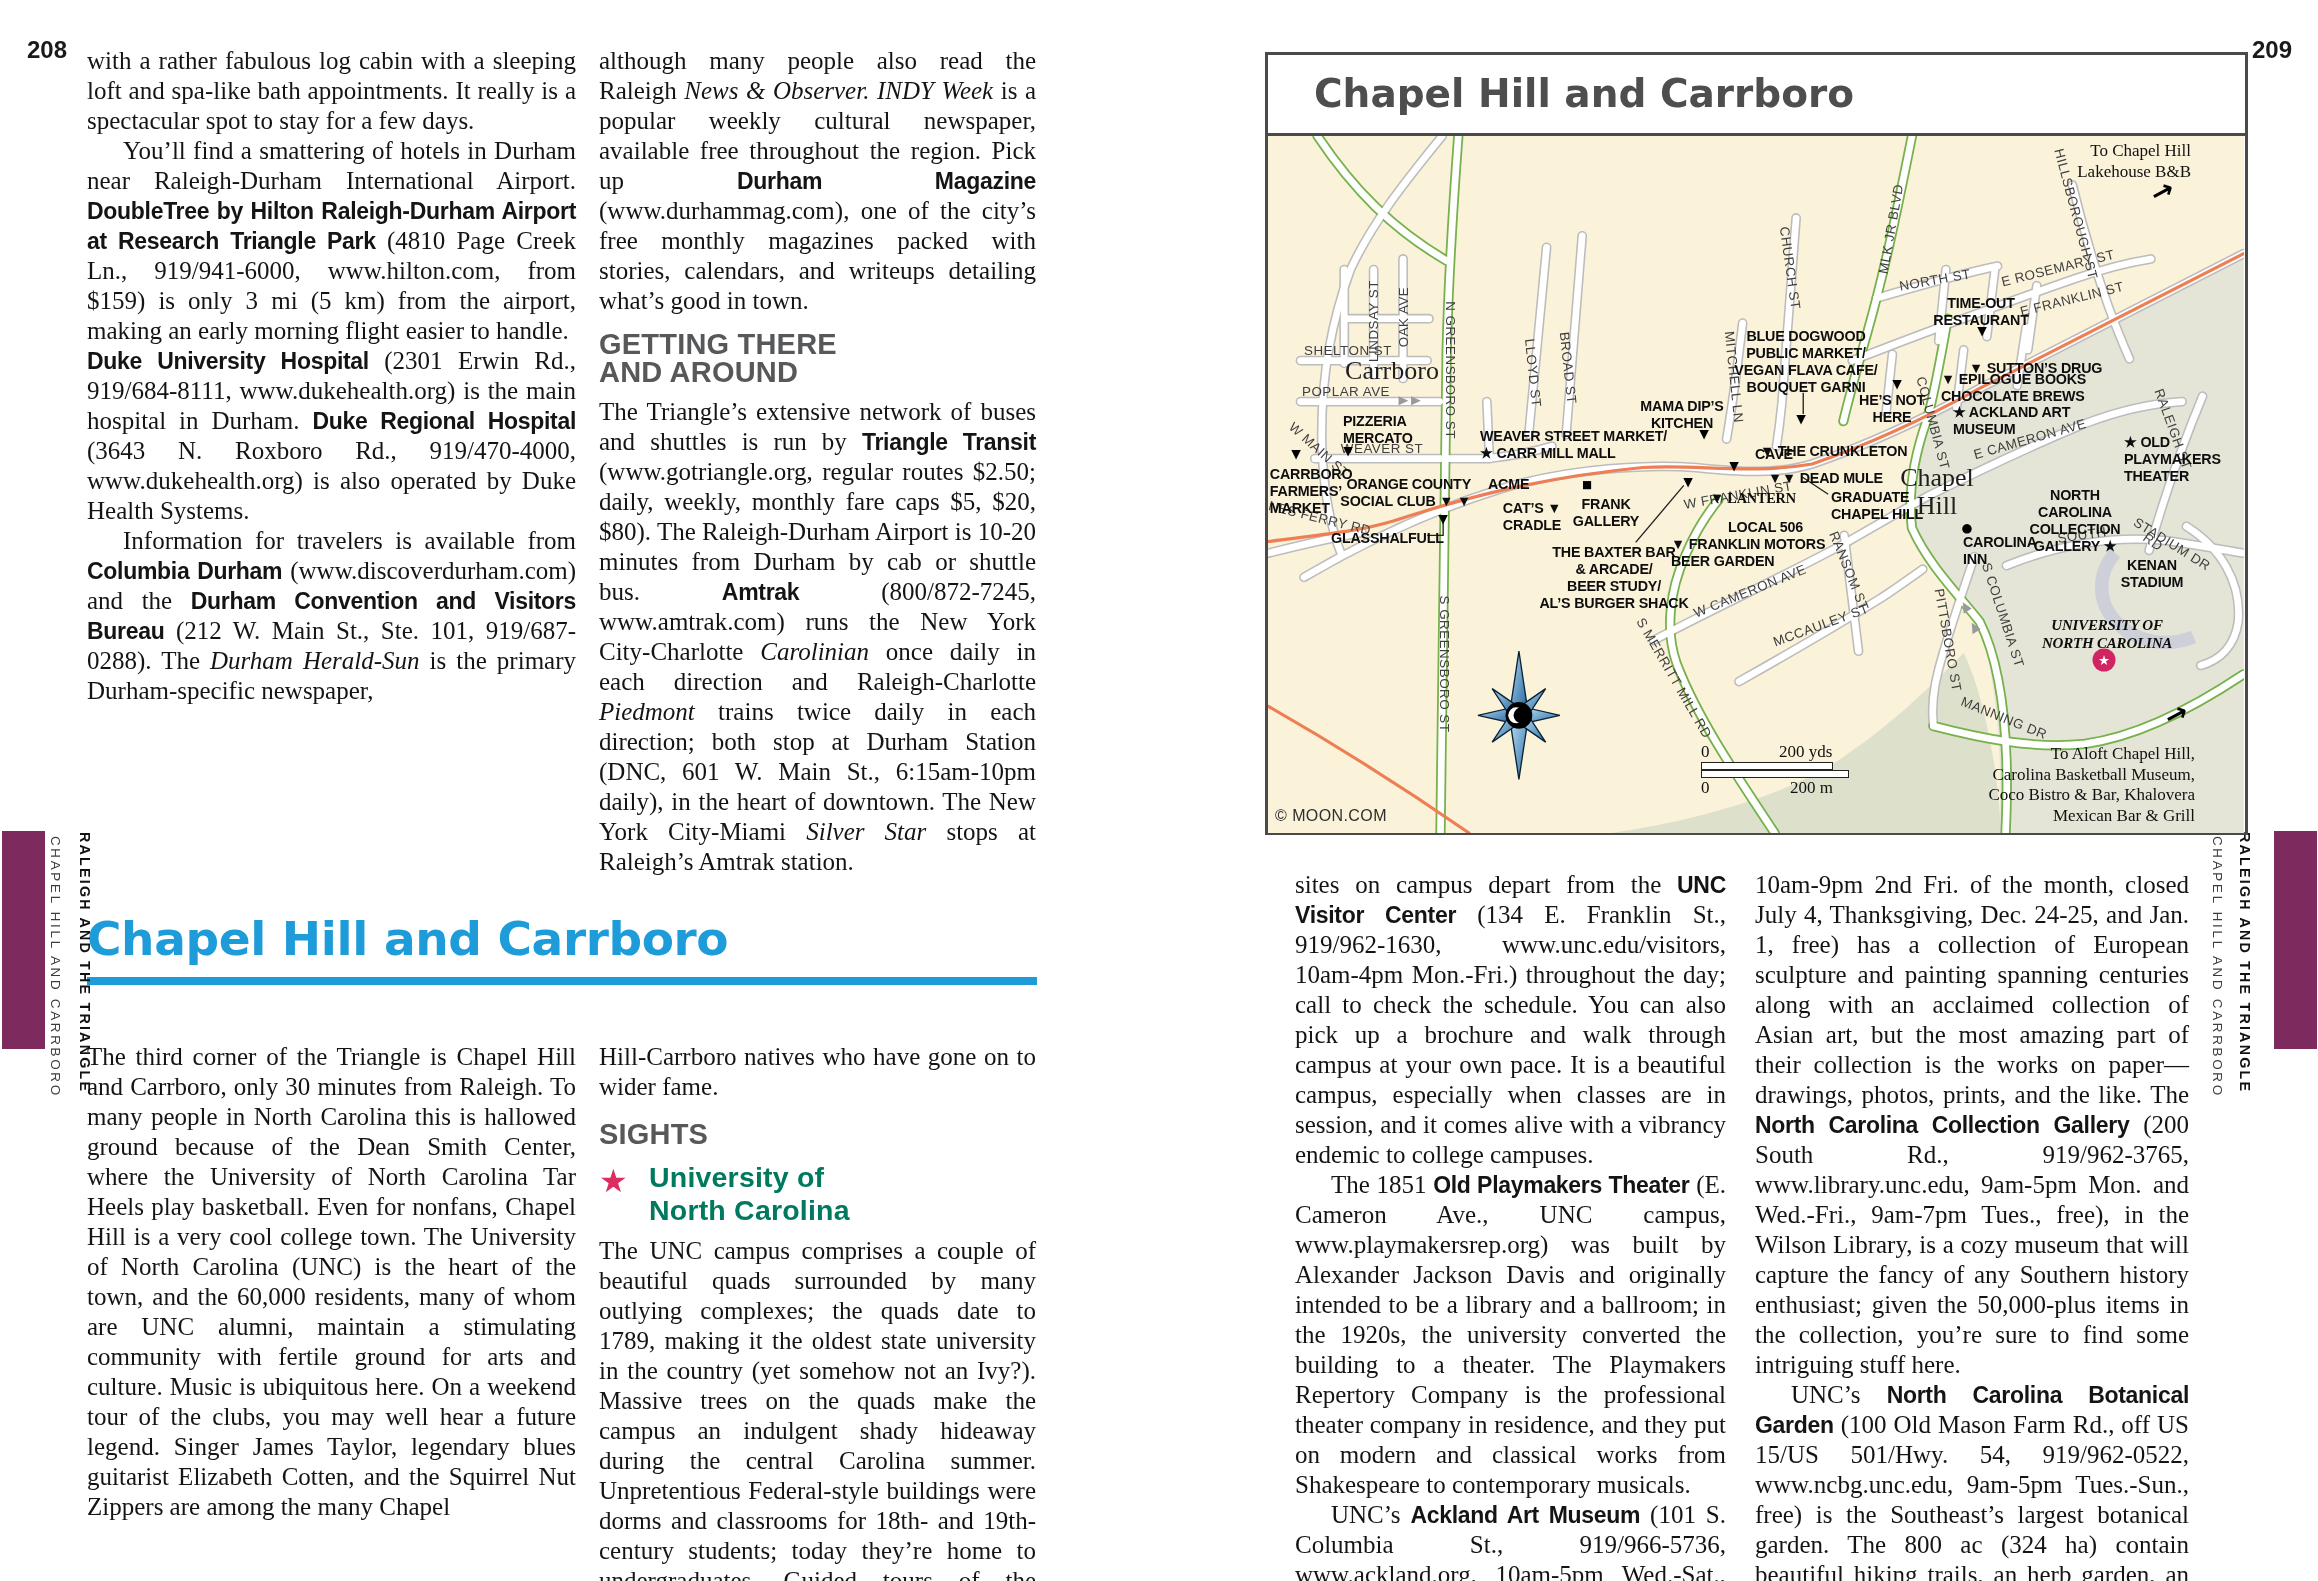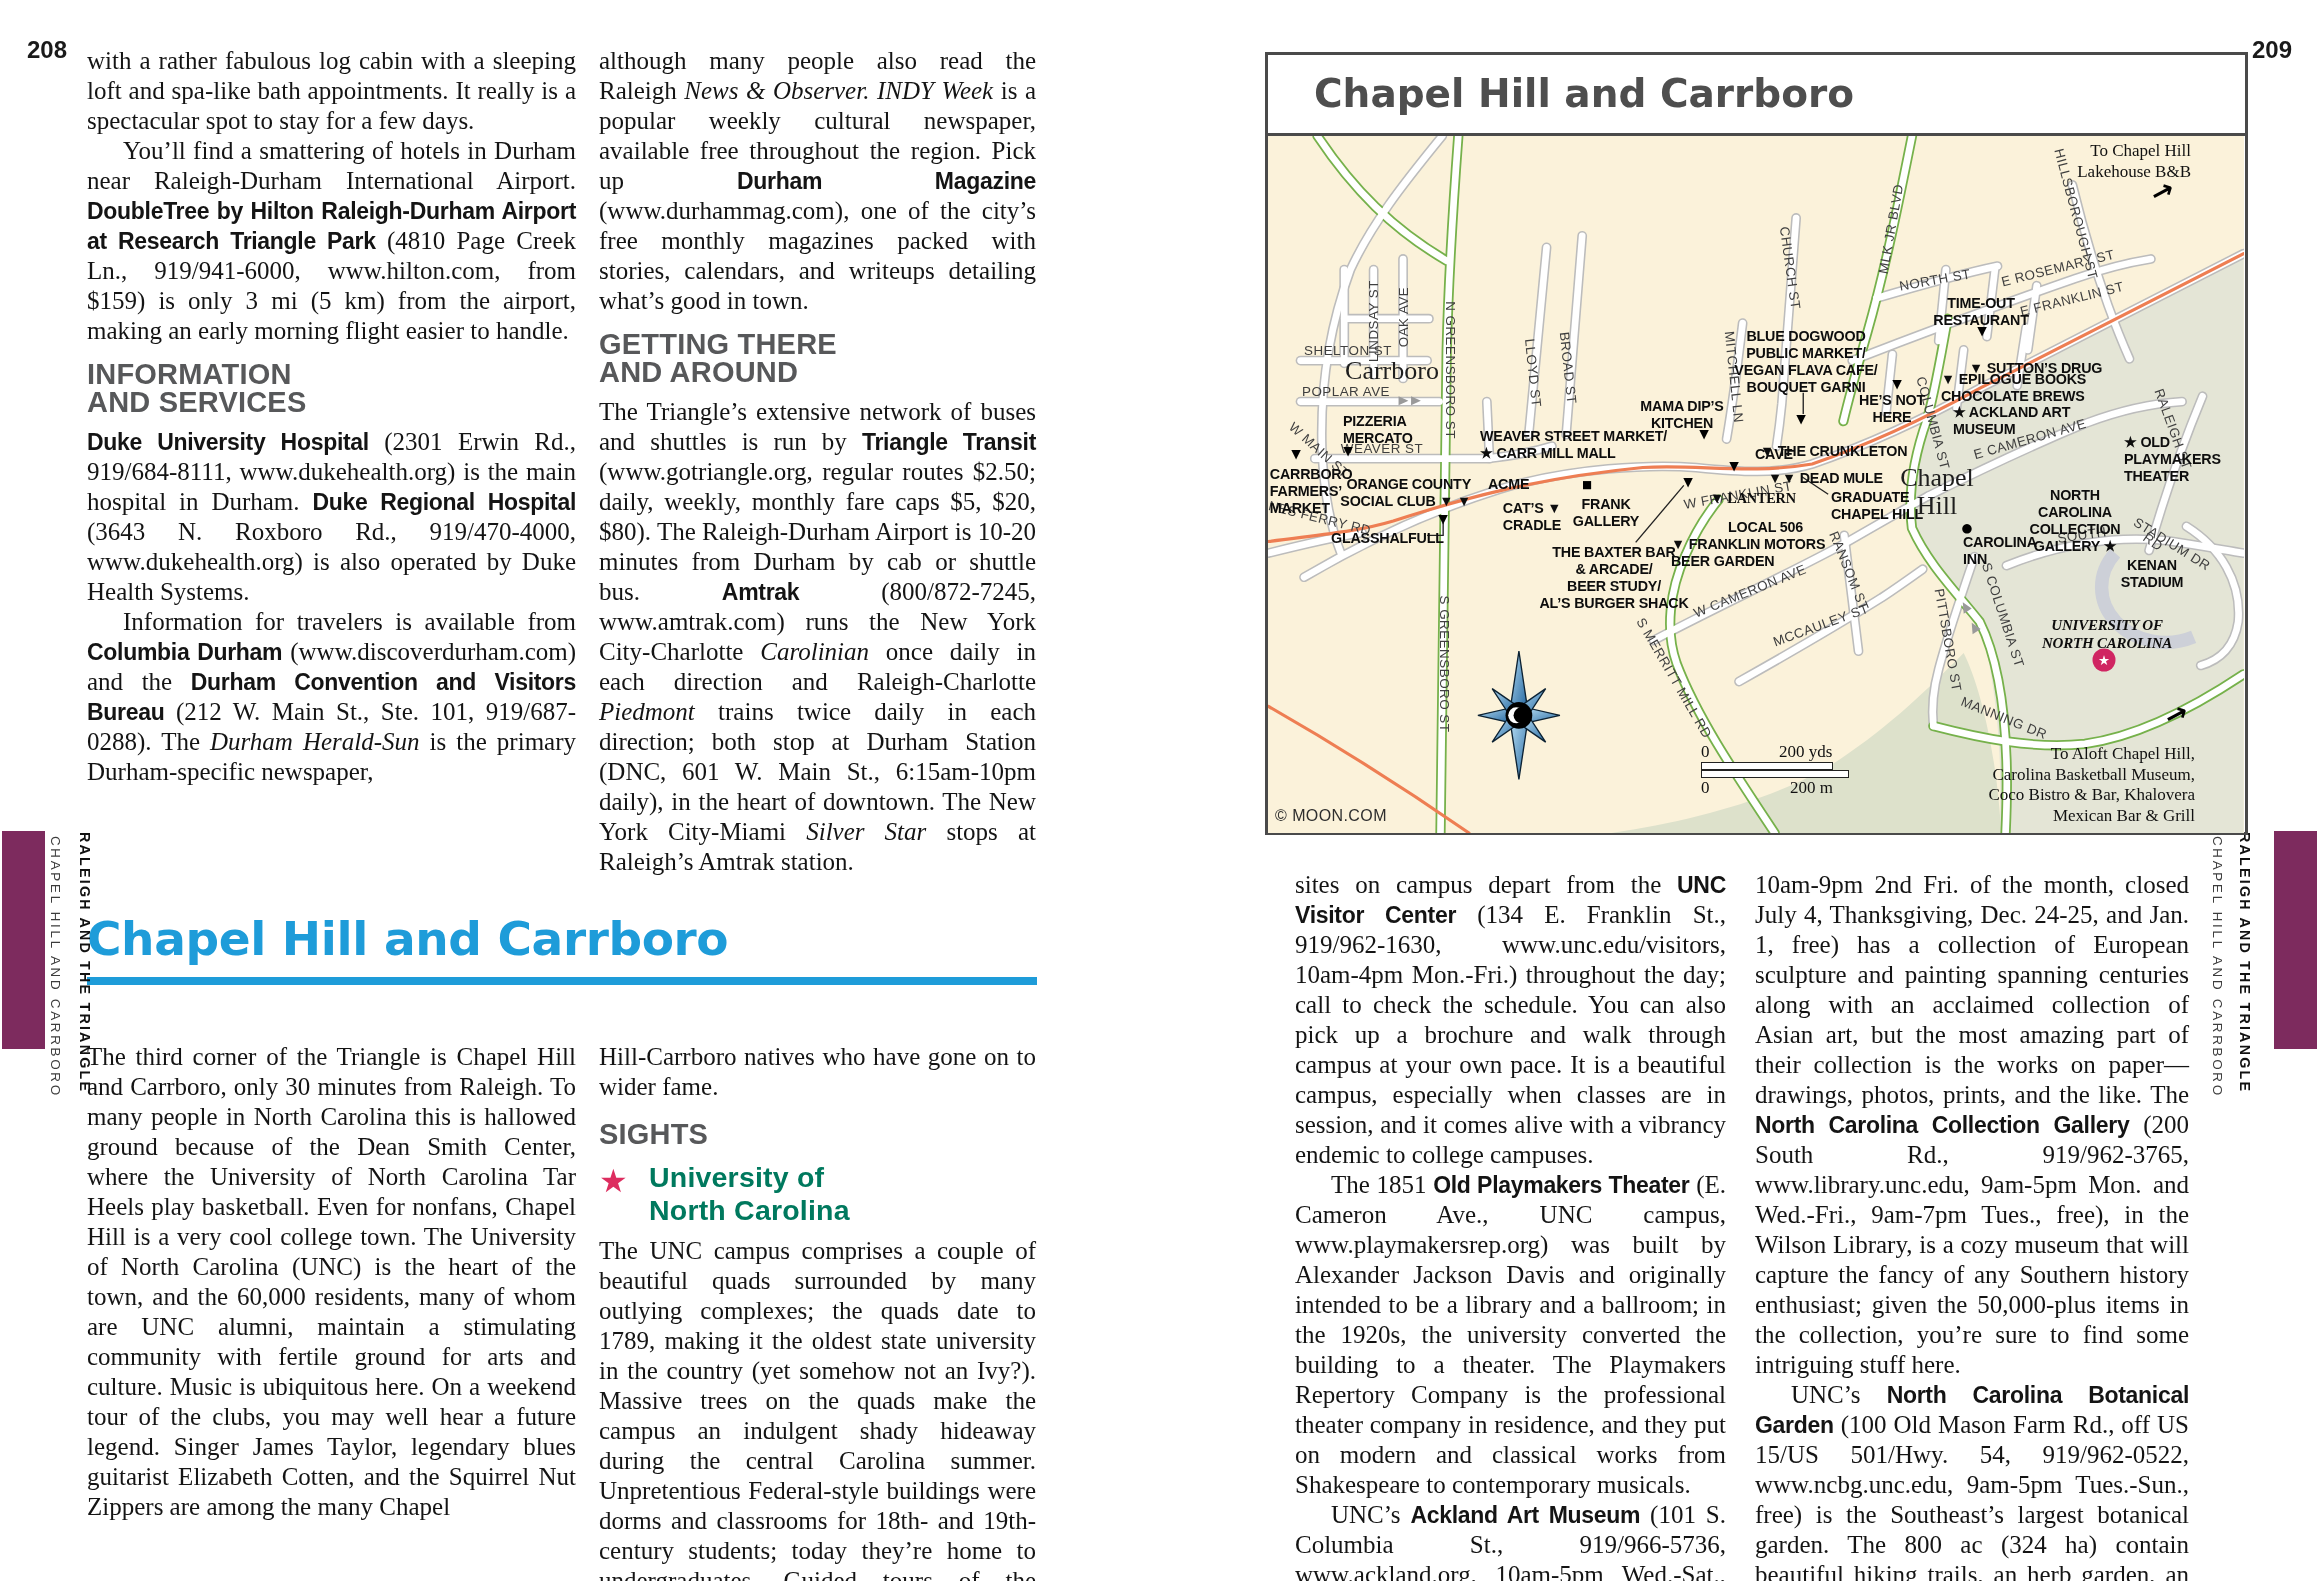--- a/index.html
+++ b/index.html
@@ -65,22 +65,20 @@
 <body>
 
 <div class="spread">
 
   <div class="pagenum left">208</div>
   <div class="pagenum right">209</div>
 
   <div class="col" style="left:87px;top:46px;width:489px;">
     <p class="body"><span>with a rather fabulous log cabin with a sleeping loft and spa-like bath appointments. It really is a spectacular spot to stay for a few days.</span></p>
     <p class="body indent"><span>You’ll find a smattering of hotels in Durham near Raleigh-Durham International Airport. </span><span class="b">DoubleTree by Hilton Raleigh-Durham Airport at Research Triangle Park</span><span> (4810 Page Creek Ln., 919/941-6000, www.hilton.com, from $159) is only 3 mi (5 km) from the airport, making an early morning flight easier to handle.</span></p>
-    <h2 class="gray">INFORMATION
-AND SERVICES</h2>
     <p class="body"><span class="b">Duke University Hospital</span><span> (2301 Erwin Rd., 919/684-8111, www.dukehealth.org) is the main hospital in Durham. </span><span class="b">Duke Regional Hospital</span><span> (3643 N. Roxboro Rd., 919/470-4000, www.dukehealth.org) is also operated by Duke Health Systems.</span></p>
     <p class="body indent"><span>Information for travelers is available from </span><span class="b">Columbia Durham</span><span> (www.discoverdurham.com) and the </span><span class="b">Durham Convention and Visitors Bureau</span><span> (212 W. Main St., Ste. 101, 919/687-0288). The </span><span class="i">Durham Herald-Sun</span><span> is the primary Durham-specific newspaper,</span></p>
   </div>
 
   <div class="col" style="left:599px;top:46px;width:437px;">
     <p class="body"><span>although many people also read the Raleigh </span><span class="i">News &amp; Observer. INDY Week</span><span> is a popular weekly cultural newspaper, available free throughout the region. Pick up </span><span class="b">Durham Magazine</span><span> (www.durhammag.com), one of the city’s free monthly magazines packed with stories, calendars, and writeups detailing what’s good in town.</span></p>
     <h2 class="gray">GETTING THERE
 AND AROUND</h2>
     <p class="body"><span>The Triangle’s extensive network of buses and shuttles is run by </span><span class="b">Triangle Transit</span><span> (www.gotriangle.org, regular routes $2.50; daily, weekly, monthly fare caps $5, $20, $80). The Raleigh-Durham Airport is 10-20 minutes from Durham by cab or shuttle bus. </span><span class="b">Amtrak</span><span> (800/872-7245, www.amtrak.com) runs the New York City-Charlotte </span><span class="i">Carolinian</span><span> once daily in each direction and Raleigh-Charlotte </span><span class="i">Piedmont</span><span> trains twice daily in each direction; both stop at Durham Station (DNC, 601 W. Main St., 6:15am-10pm daily), in the heart of downtown. The New York City-Miami </span><span class="i">Silver Star</span><span> stops at Raleigh’s Amtrak station.</span></p>
   </div>

